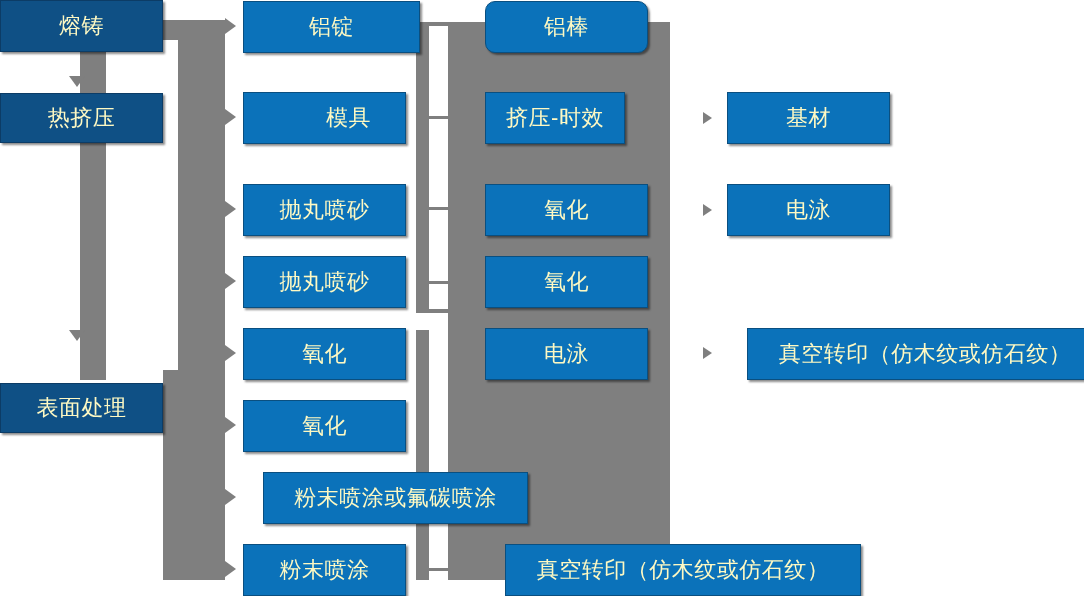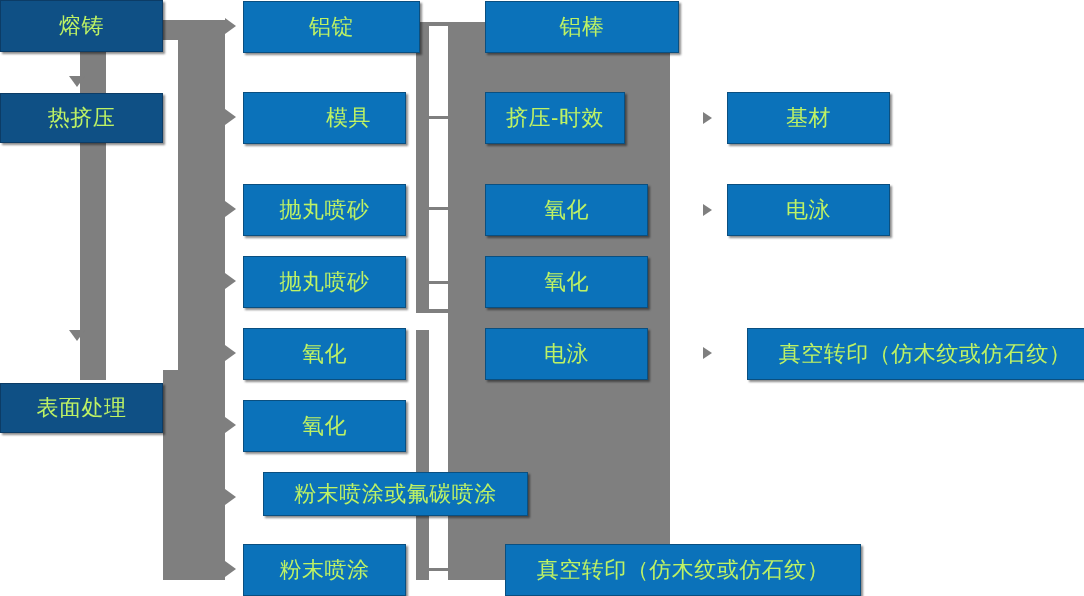--- a/index.html
+++ b/index.html
@@ -53,21 +53,21 @@
     height: 3px;
   }
 
   
   .node {
     position: absolute;
     box-sizing: border-box;
     display: flex;
     align-items: center;
     justify-content: center;
-    color: #bef264;
+    color: #fef9c3;
     border: 1px solid #17457a;
     box-shadow: 2px 2px 2px rgba(0,0,0,0.45);
     text-align: left;
     line-height: 1.1;
     white-space: nowrap;
     letter-spacing: 0.5px;
   }
   .node.dark {
     background: #0F5085;
     border-color: #0c3c66;
@@ -154,29 +154,29 @@
   </div>
 
   <div class="node bright" style="left:243px; top:328px; width:163px; height:52px;">
     <span>氧化</span>
   </div>
 
   <div class="node bright" style="left:243px; top:400px; width:163px; height:52px;">
     <span>氧化</span>
   </div>
 
-  <div class="node bright wide" style="left:243px; top:472px; width:265px; height:44px;">
+  <div class="node bright wide" style="left:243px; top:472px; width:265px; height:52px;">
     <span>粉末喷涂或氟碳喷涂</span>
   </div>
 
   <div class="node bright" style="left:243px; top:544px; width:163px; height:52px;">
     <span>粉末喷涂</span>
   </div>
 
-  <div class="node bright" style="left:485px; top:1px; width:194px; height:52px;">
+  <div class="node bright" style="left:485px; top:1px; width:163px; height:52px;border-radius:10px;">
     <span>铝棒</span>
   </div>
 
   <div class="node bright" style="left:485px; top:92px; width:140px; height:52px;">
     <span>挤压-时效</span>
   </div>
 
   <div class="node bright" style="left:485px; top:184px; width:163px; height:52px;">
     <span>氧化</span>
   </div>

